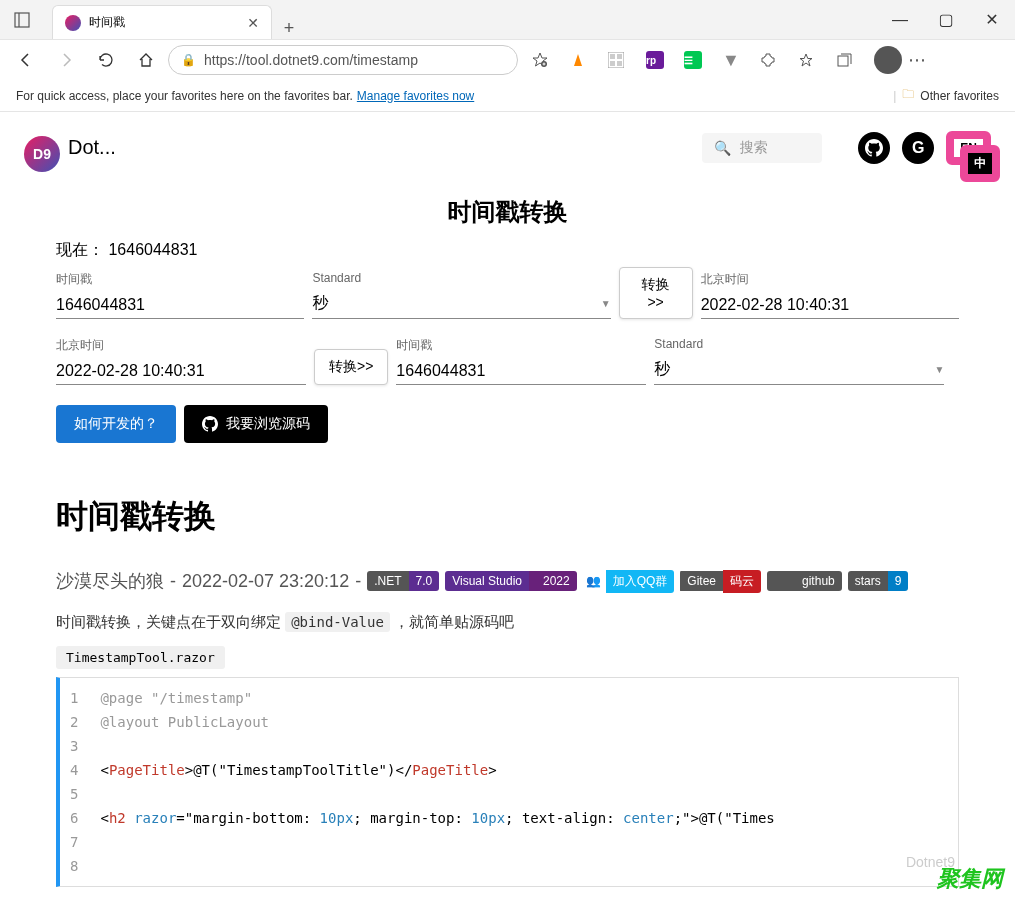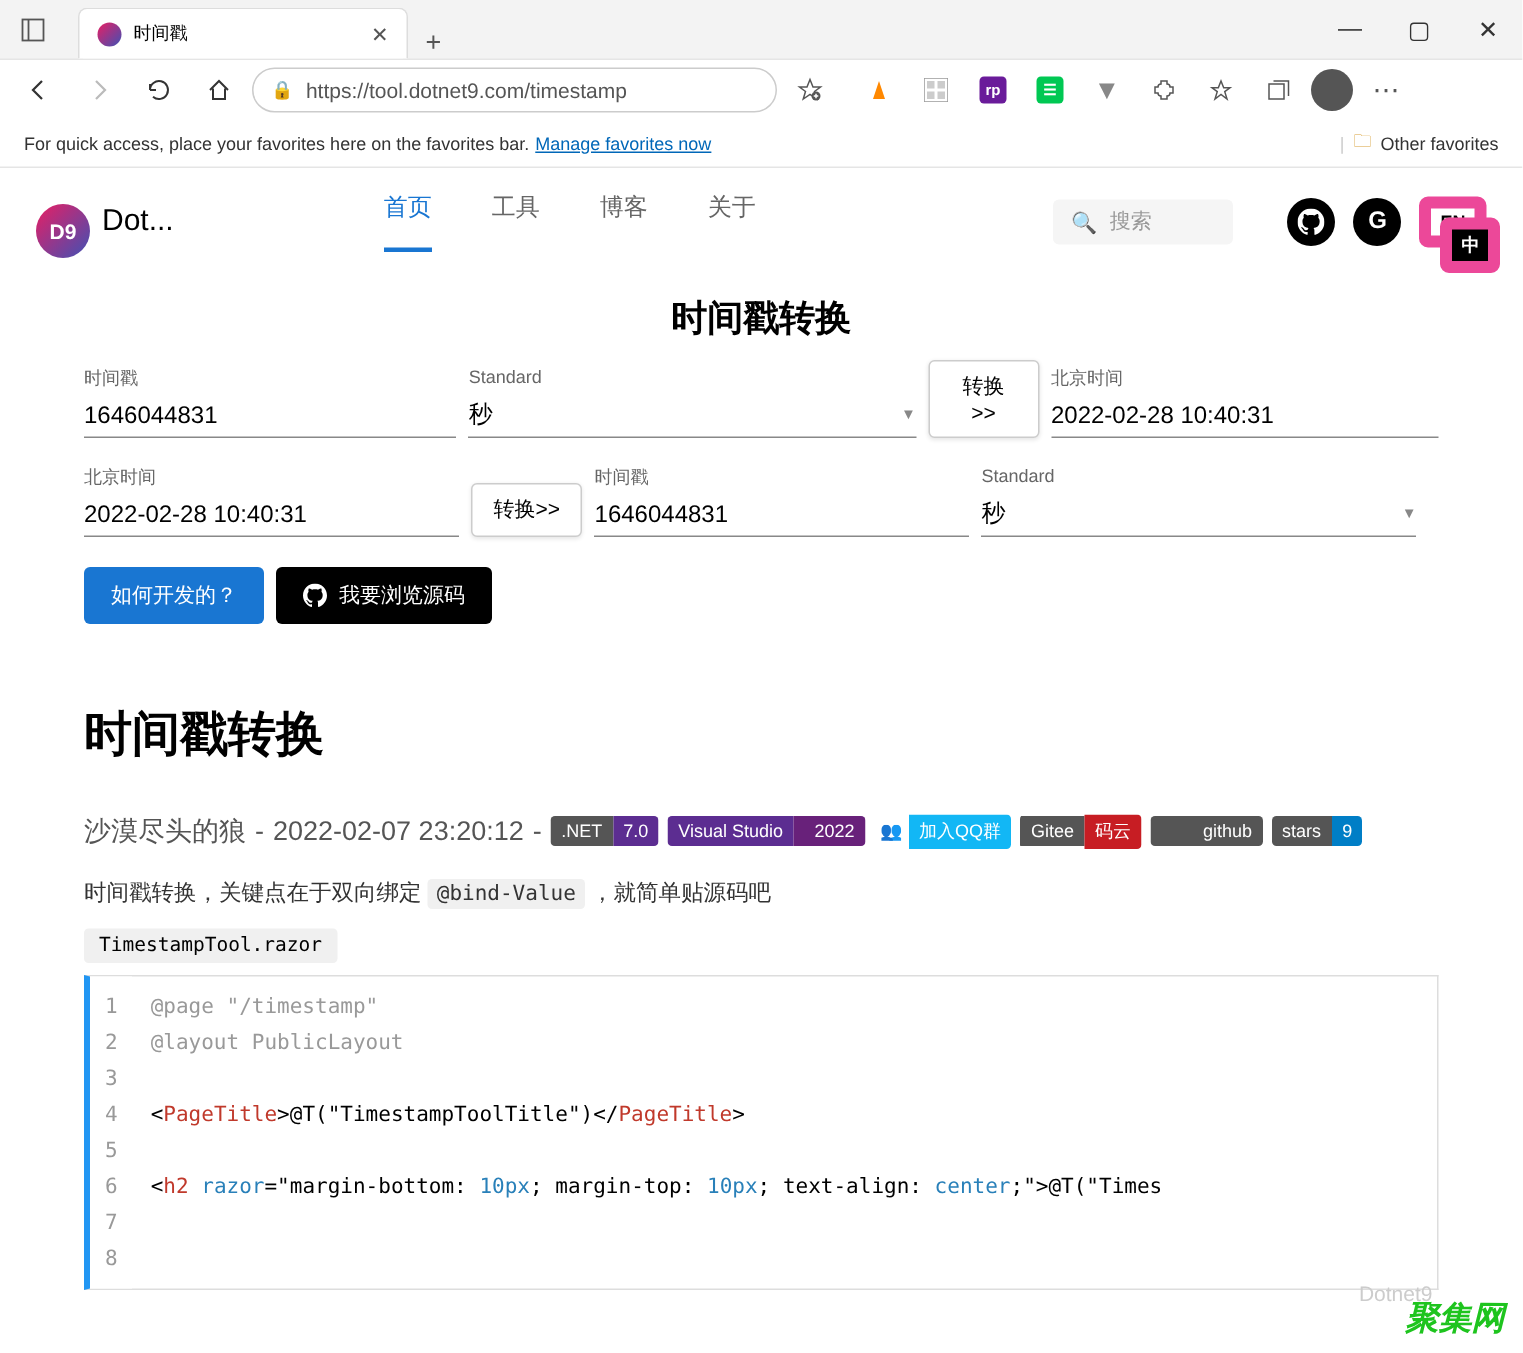--- a/index.html
+++ b/index.html
@@ -15,21 +15,21 @@
 .new-tab-btn { width: 34px; display: flex; align-items: center; justify-content: center; font-size: 18px; color: #555; }
 .window-controls { margin-left: auto; display: flex; }
 .wc-btn { width: 46px; display: flex; align-items: center; justify-content: center; color: #333; }
 
 .addr-bar { height: 40px; background: #fff; display: flex; align-items: center; padding: 0 8px; gap: 4px; }
 .nav-btn { width: 36px; height: 36px; display: flex; align-items: center; justify-content: center; color: #555; border-radius: 4px; }
 .nav-btn.disabled { color: #bbb; }
 .url-box { flex: 0 0 auto; display: flex; align-items: center; height: 30px; border: 1px solid #ccc; border-radius: 15px; padding: 0 12px; gap: 8px; font-size: 14px; color: #555; width: 350px; }
 .url-box .lock { font-size: 12px; }
 .toolbar-icons { display: flex; gap: 6px; margin-left: 8px; align-items: center; }
-.tb-icon { width: 32px; height: 32px; display: flex; align-items: center; justify-content: center; font-size: 14px; }
+.tb-icon { width: 32px; height: 32px; display: flex; align-items: center; font-size: 14px; }
 .tb-icon.purple { background: #6a1b9a; color: #fff; border-radius: 3px; width: 18px; height: 18px; font-size: 10px; font-weight: bold; }
 .tb-icon.green { background: #00c853; color: #fff; border-radius: 3px; width: 18px; height: 18px; font-size: 10px; font-weight: bold; }
 .profile-icon { width: 28px; height: 28px; border-radius: 50%; background: #555; }
 .more-icon { font-size: 18px; color: #555; }
 
 .fav-bar { height: 32px; display: flex; align-items: center; padding: 0 16px; font-size: 12px; color: #333; border-bottom: 1px solid #e5e5e5; }
 .fav-link { color: #0067b8; text-decoration: underline; margin-left: 4px; }
 .other-fav { margin-left: auto; display: flex; align-items: center; gap: 6px; }
 .folder-icon { color: #d9a441; }
 
@@ -206,46 +206,44 @@
     <span>Other favorites</span>
   </div>
 </div>
 
 <div class="page">
   <div class="site-header">
     <div class="logo">
       <div class="logo-circle">D9</div>
       <span class="logo-text">Dot...</span>
     </div>
-    <div class="nav-links">
-      <a class="nav-link active">首页</a>
-      <a class="nav-link">工具</a>
-      <a class="nav-link">博客</a>
-      <a class="nav-link">关于</a>
-    </div>
     <div class="search-box">
       <span>🔍</span>
       <span>搜索</span>
     </div>
     <div class="hdr-icons">
       <div class="hdr-icon">
           <svg width="18" height="18" viewBox="0 0 16 16" fill="#fff">
             <path d="M8 0C3.58 0 0 3.58 0 8c0 3.54 2.29 6.53 5.47 7.59.4.07.55-.17.55-.38v-1.34c-2.23.48-2.7-1.07-2.7-1.07-.36-.92-.89-1.17-.89-1.17-.73-.5.06-.49.06-.49.8.06 1.23.83 1.23.83.72 1.23 1.88.87 2.34.67.07-.52.28-.87.51-1.07-1.78-.2-3.64-.89-3.64-3.95 0-.87.31-1.59.82-2.15-.08-.2-.36-1.02.08-2.12 0 0 .67-.21 2.2.82.64-.18 1.32-.27 2-.27s1.36.09 2 .27c1.53-1.04 2.2-.82 2.2-.82.44 1.1.16 1.92.08 2.12.51.56.82 1.27.82 2.15 0 3.07-1.87 3.75-3.65 3.95.29.25.54.73.54 1.48v2.19c0 .21.15.46.55.38C13.71 14.53 16 11.54 16 8c0-4.42-3.58-8-8-8z"></path>
           </svg>
         </div>
       <div class="hdr-icon">G</div>
       <div class="lang-stack">
         <div class="lang-badge">EN</div>
         <div class="lang-badge cn">中</div>
       </div>
     </div>
   </div>
 
   <div class="tool-section">
     <h2 class="tool-title">时间戳转换</h2>
+    <div class="now-row">
+      <span>现在：</span>
+      <span>1646044831</span>
+    </div>
 
     <div class="convert-row">
       <div class="field" style="width:250px;">
         <span class="field-label">时间戳</span>
         <input class="field-input" value="1646044831" style="">
       </div>
       <div class="field" style="width:300px;">
         <span class="field-label">Standard</span>
         <div class="field-select">
           <span>秒</span>

